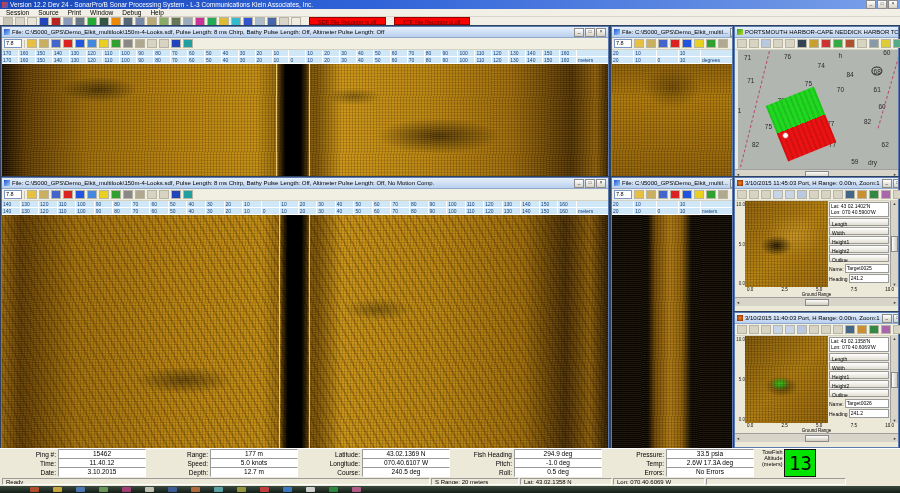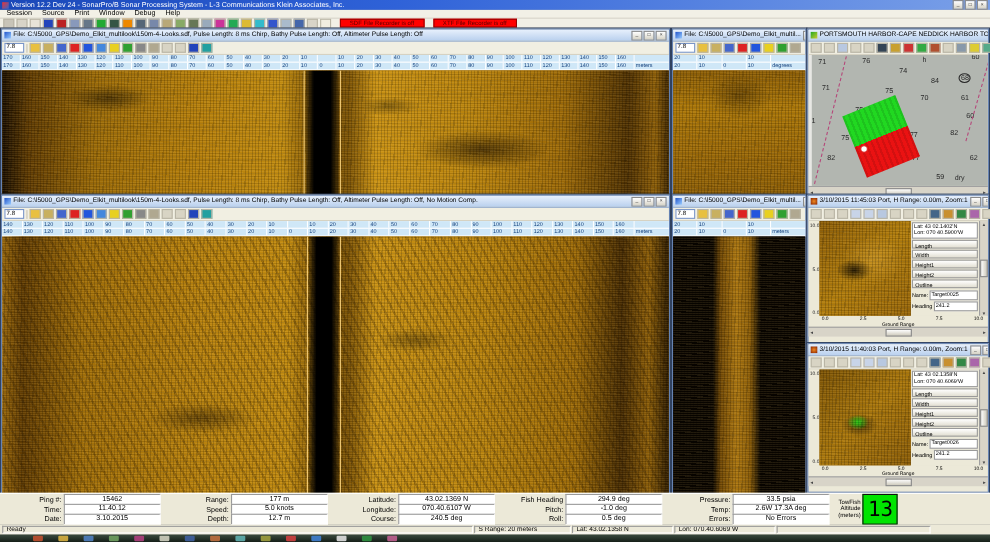--- a/index.html
+++ b/index.html
@@ -112,21 +112,21 @@
   .hthumb{width:22px;height:5px;background:linear-gradient(#fdfdfd,#cfcbbd);border:1px solid #8a8a8a;margin:0 auto;}
   
   .statuspanel{position:absolute;left:0;top:448px;width:900px;height:29px;background:#ece9d8;
     border-top:1px solid #fff;display:flex;align-items:center;box-sizing:border-box;padding-left:4px;}
   .sgrid{display:grid;grid-auto-flow:column;grid-template-rows:repeat(3,9px);grid-template-columns:repeat(5,auto);
     column-gap:10px;font-size:6.5px;}
   .sf{display:flex;align-items:center;}
   .sl{width:52px;text-align:right;padding-right:2px;}
   .sv{width:86px;background:#fff;border:1px solid;border-color:#9a9a9a #fff #fff #9a9a9a;height:8px;
     line-height:8px;text-align:center;overflow:hidden;white-space:nowrap;}
-  .towfish{display:flex;align-items:center;gap:2px;margin-left:8px;}
+  .towfish{display:flex;gap:2px;margin-left:8px;}
   .twlab{font-size:5.5px;text-align:right;line-height:6px;white-space:pre-line;}
   .twval{width:30px;height:26px;background:#00e400;border:1px solid #111;color:#000;font-size:19px;
     line-height:26px;text-align:center;font-family:"DejaVu Sans Mono",monospace;}
   
   .statusbar{position:absolute;left:0;top:477px;width:900px;height:9px;background:#ece9d8;display:flex;
     gap:1px;font-size:6px;box-sizing:border-box;padding:1px 2px 0 2px;}
   .sbseg{border:1px solid;border-color:#9a9a9a #fff #fff #9a9a9a;height:7px;line-height:7px;
     padding-left:3px;overflow:hidden;white-space:nowrap;box-sizing:border-box;}
   .sbseg:nth-child(1){width:428px;}
   .sbseg:nth-child(2){width:88px;}

